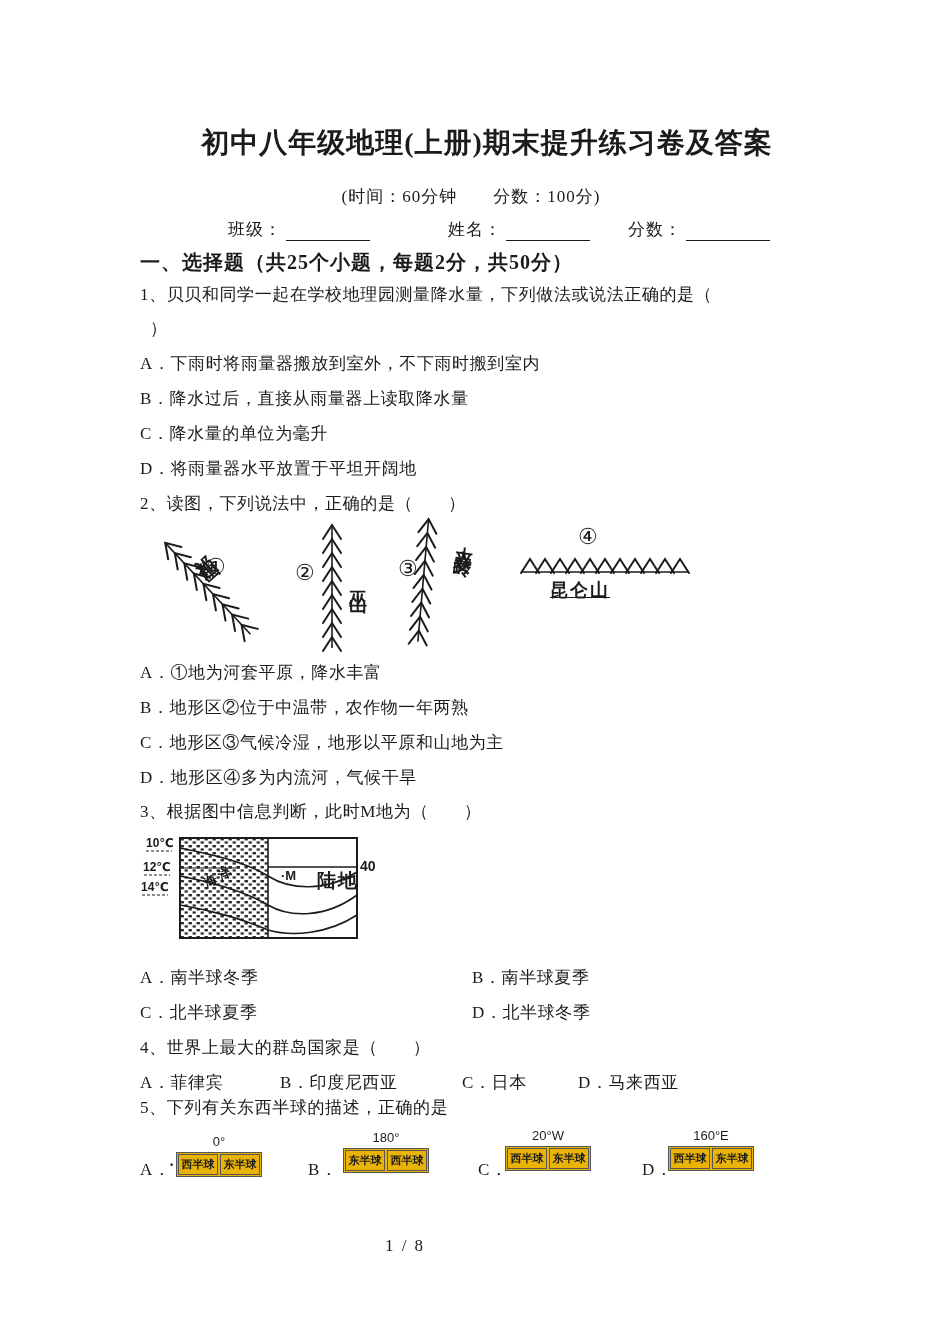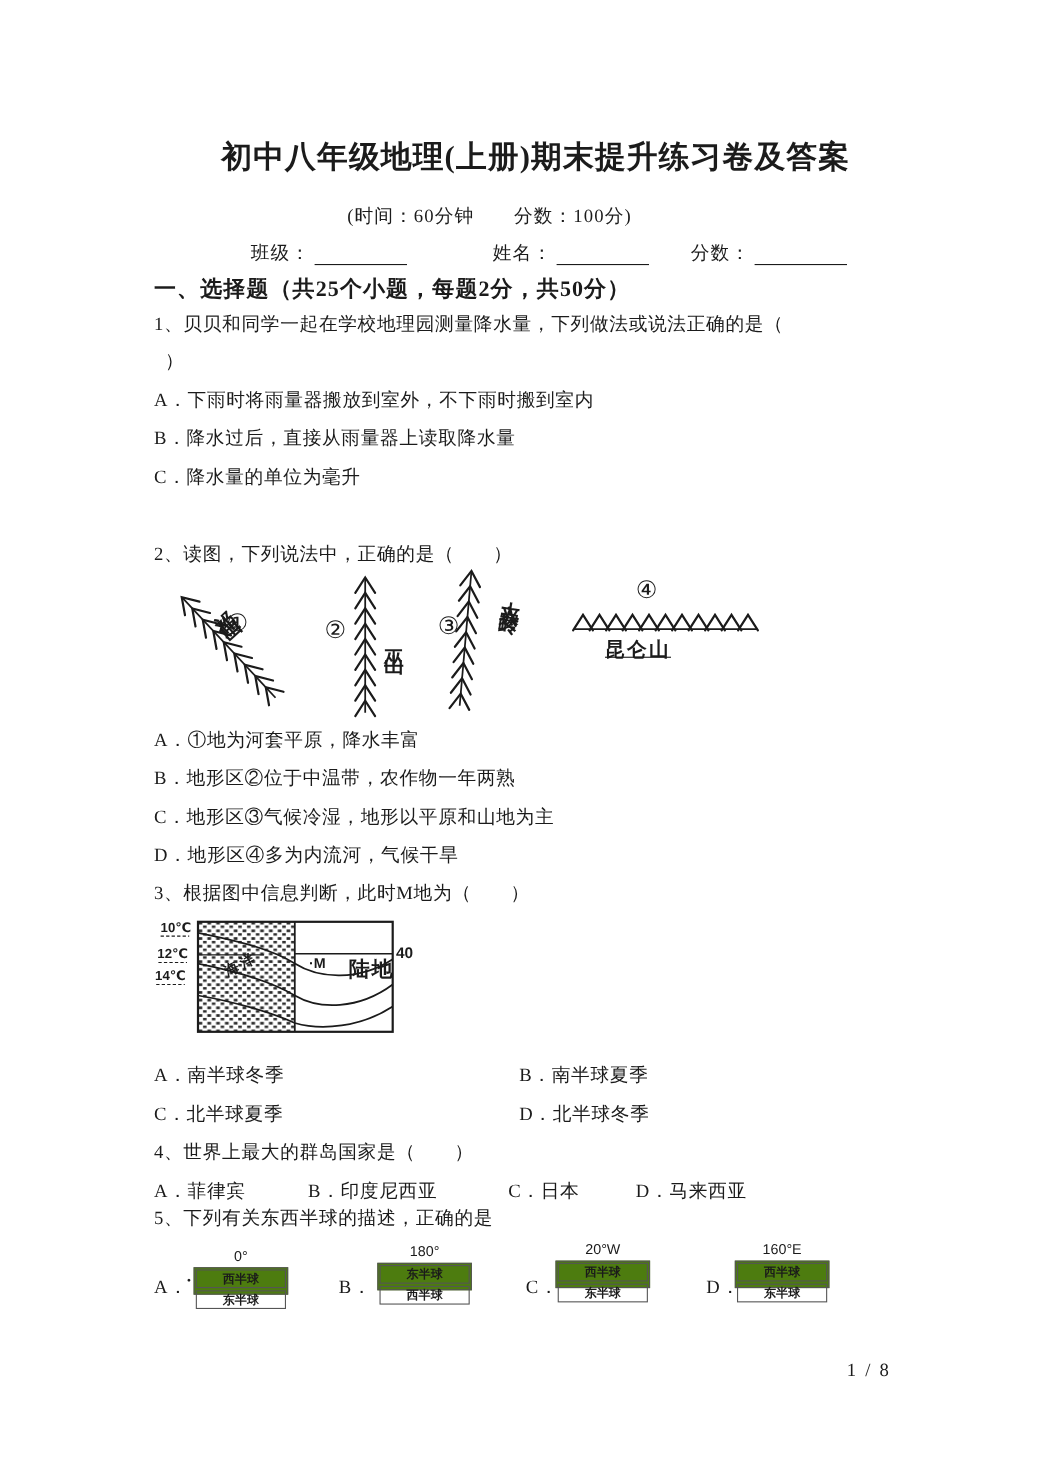--- a/index.html
+++ b/index.html
@@ -11,21 +11,21 @@
     font-family:"Liberation Serif","DejaVu Serif",serif;
     color:#1b1b1b;
     overflow:hidden;
   }
   .title{
     position:absolute;top:124px;left:0;width:950px;
     text-align:center;font-size:28px;font-weight:700;letter-spacing:1px;padding-left:12px;
   }
   .meta{
     position:absolute;top:185px;left:0;width:890px;
-    text-align:center;font-size:17px;letter-spacing:1px;
+    text-align:center;font-size:17px;letter-spacing:1px;padding-left:26px;
   }
   .fieldrow span.flabel{font-size:17px;letter-spacing:1px;}
   .field{position:absolute;top:218px;}
   .blank{
     display:inline-block;width:84px;height:17px;
     border-bottom:1.5px solid #1b1b1b;vertical-align:bottom;margin-left:4px;
   }
   .section{
     position:absolute;top:249px;left:140px;
     font-size:20px;font-weight:700;letter-spacing:1px;
@@ -46,32 +46,32 @@
     position:absolute;font-size:12px;font-weight:700;white-space:nowrap;
     font-family:"Liberation Sans","DejaVu Sans",sans-serif;
   }
   .hemi-label{position:absolute;font-size:17px;letter-spacing:1px;}
   .hemi-deg{
     position:absolute;width:86px;text-align:center;font-size:13px;
     font-family:"Liberation Sans","DejaVu Sans",sans-serif;
   }
   .hemi-box{
     position:absolute;width:86px;height:25px;
-    border:1px solid #555;display:flex;box-sizing:border-box;background:#4d7c0f;flex-direction:column;
+    border:1px solid #555;display:flex;box-sizing:border-box;background:#eab308;
   }
   .hemi-cell{
     flex:1;margin:1px;border:1px solid #555;
     display:flex;align-items:center;justify-content:center;
     font-size:11px;font-weight:700;letter-spacing:0;white-space:nowrap;
     font-family:"Liberation Sans","DejaVu Sans",sans-serif;
   }
   .hemi-dot{position:absolute;font-size:16px;font-weight:700;}
   .footer{
     position:absolute;top:1236px;left:0;width:810px;
-    text-align:right;font-size:17px;letter-spacing:2px;
+    text-align:center;font-size:17px;letter-spacing:2px;
   }
 </style>
 </head>
 <body>
 
 <div class="page">
 
   <div class="title">初中八年级地理(上册)期末提升练习卷及答案</div>
   <div class="meta">(时间：60分钟　　分数：100分)</div>
 
@@ -85,20 +85,21 @@
     <span class="flabel">分数：</span><span class="blank"></span>
   </div>
 
   <div class="section">一、选择题（共25个小题，每题2分，共50分）</div>
 
   <div class="line" style="top:283px;">1、贝贝和同学一起在学校地理园测量降水量，下列做法或说法正确的是（</div>
   <div class="line" style="top:317px;left:150px;">）</div>
   <div class="line" style="top:352px;">A．下雨时将雨量器搬放到室外，不下雨时搬到室内</div>
   <div class="line" style="top:387px;">B．降水过后，直接从雨量器上读取降水量</div>
   <div class="line" style="top:422px;">C．降水量的单位为毫升</div>
+  <div class="line" style="top:457px;">D．将雨量器水平放置于平坦开阔地</div>
 
   <div class="line" style="top:492px;">2、读图，下列说法中，正确的是（　　）</div>
 
   <svg class="fig" style="left:140px;top:512px;" width="580" height="145" viewBox="0 0 580 145">
     <defs>
       <path id="chv" d="M-9,7 L0,-7 L9,7" fill="none" stroke="#1b1b1b" stroke-width="2" stroke-linecap="round"></path>
     </defs>
 
     <g transform="translate(30,36) rotate(-43)">
       <line x1="0" y1="-6" x2="0" y2="118" stroke="#1b1b1b" stroke-width="1.6"></line>

